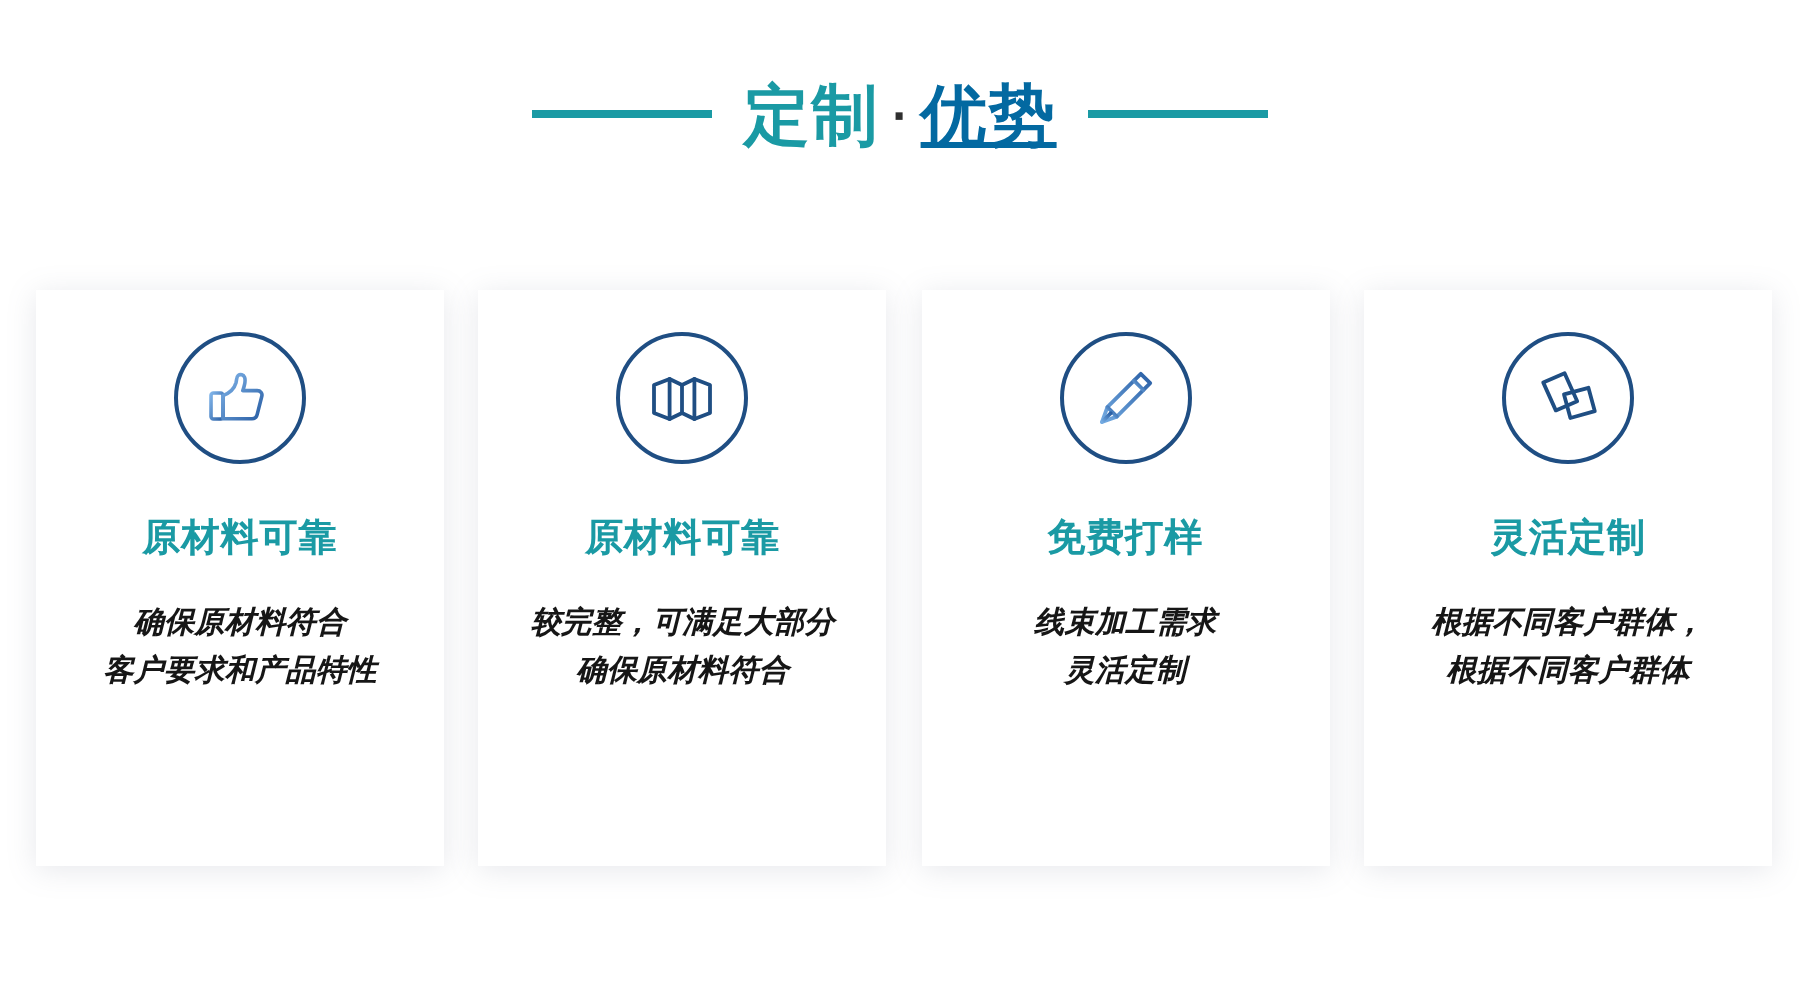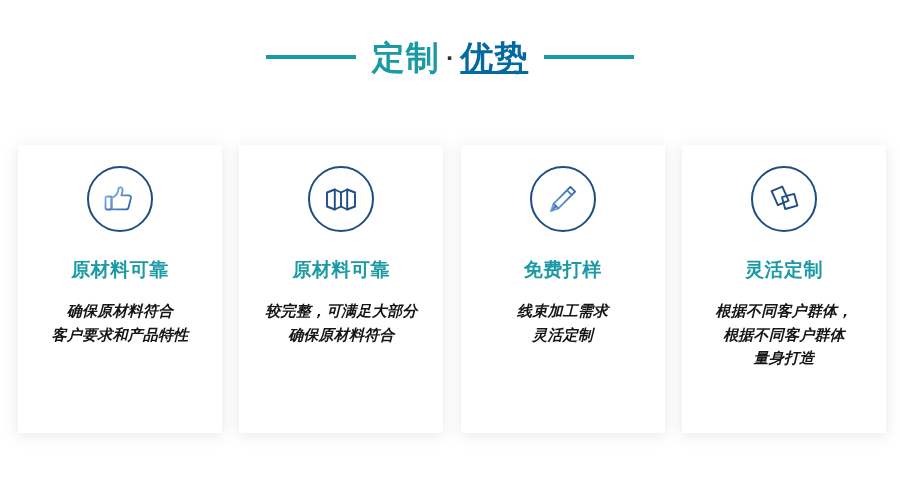--- a/index.html
+++ b/index.html
@@ -210,18 +210,17 @@
           <g fill="none" stroke="#1f4e83" stroke-width="1.9" stroke-linejoin="round">
             <path d="M5.6 10.2 L16.3 5.6 L22.6 19.6 L11.9 24.2 Z"></path>
             <path d="M16.0 16.2 L28.2 12.9 L31.4 24.6 L19.2 28.0 Z"></path>
           </g>
         </svg>
       </div>
       <div class="card-title">灵活定制</div>
       <div class="card-desc">
         <div>根据不同客户群体，</div>
         <div>根据不同客户群体</div>
-        <div>量身打造</div>
       </div>
     </div>
 
   </div>
 </div>
 
 </body></html>

